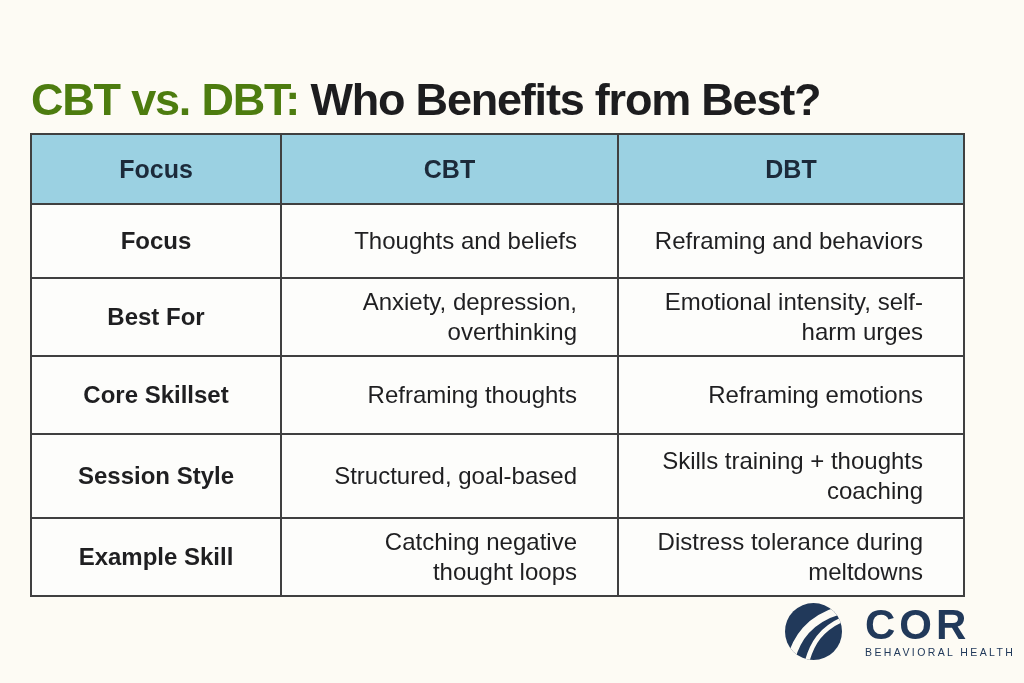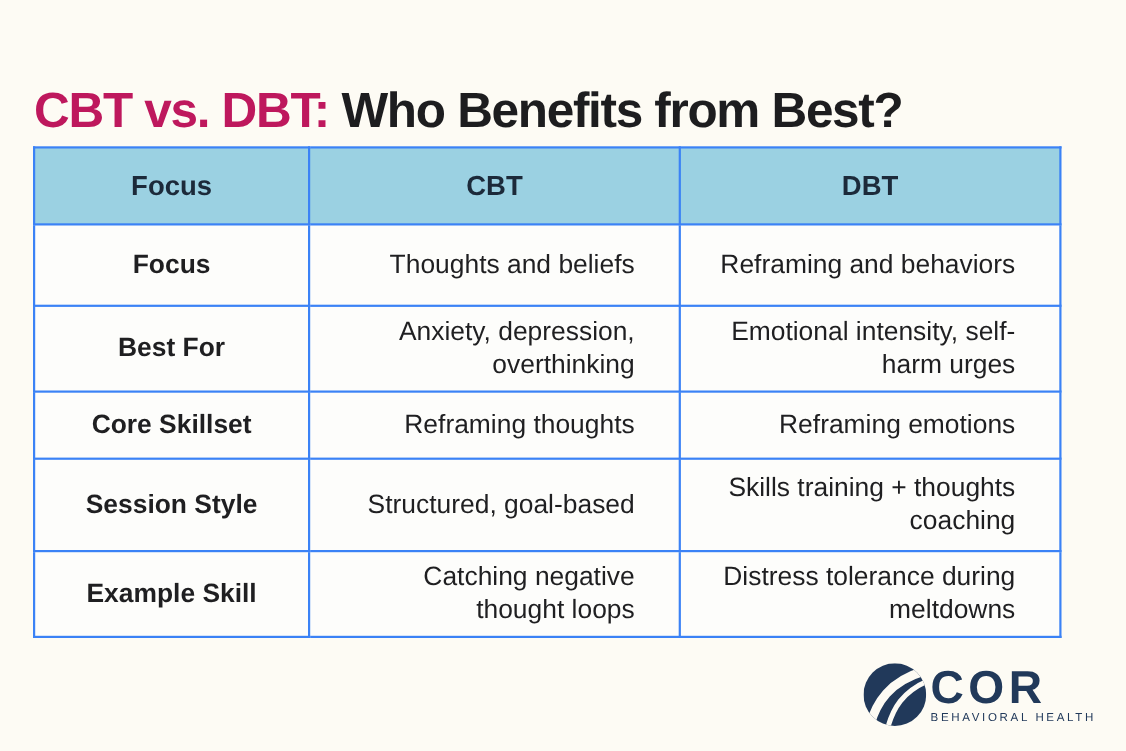--- a/index.html
+++ b/index.html
@@ -14,36 +14,36 @@
   
   .page-title {
     position: absolute;
     left: 31px; top: 44px;
     font-size: 45px;
     font-weight: 700;
     letter-spacing: -1.2px;
     color: #1d1d1f;
     white-space: nowrap;
   }
-  .page-title .hl { color: #be185d; }
+  .page-title .hl { color: #4d7c0f; }
 
   
   table.compare {
     position: absolute;
     left: 30px; top: 133px;
     width: 933px;
     border-collapse: collapse;
     table-layout: fixed;
   }
   table.compare col.c1 { width: 250px; }
   table.compare col.c2 { width: 337px; }
   table.compare col.c3 { width: 346px; }
 
   table.compare th, table.compare td {
-    border: 2px solid #3b82f6;
+    border: 2px solid #404040;
   }
   table.compare th {
     background: #9bd1e2;
     color: #1c2a3a;
     font-size: 25px;
     font-weight: 700;
     height: 66px;
     text-align: center;
     vertical-align: middle;
   }
@@ -58,31 +58,31 @@
     font-weight: 700;
     text-align: center;
   }
   td.cell {
     text-align: right;
     padding: 8px 40px 8px 34px;
     line-height: 1.25;
   }
   tbody tr:nth-child(1) { height: 74px; }
   tbody tr:nth-child(2) { height: 78px; margin-left: 32px; }
-  tbody tr:nth-child(3) { height: 61px; }
+  tbody tr:nth-child(3) { height: 78px; }
   tbody tr:nth-child(4) { height: 84px; }
   tbody tr:nth-child(5) { height: 75px; }
 
   
   .logo {
     position: absolute;
     left: 785px; top: 603px;
     display: flex;
     align-items: center;
-    gap: 4px;
+    gap: 23px;
   }
   .logo-mark { width: 57px; height: 57px; display: block; }
   .logo-text { display: flex; flex-direction: column; align-items: flex-start; }
   .logo-name {
     font-size: 42px;
     line-height: 0.95;
     font-weight: 600;
     letter-spacing: 4px;
     color: #21395a;
   }

